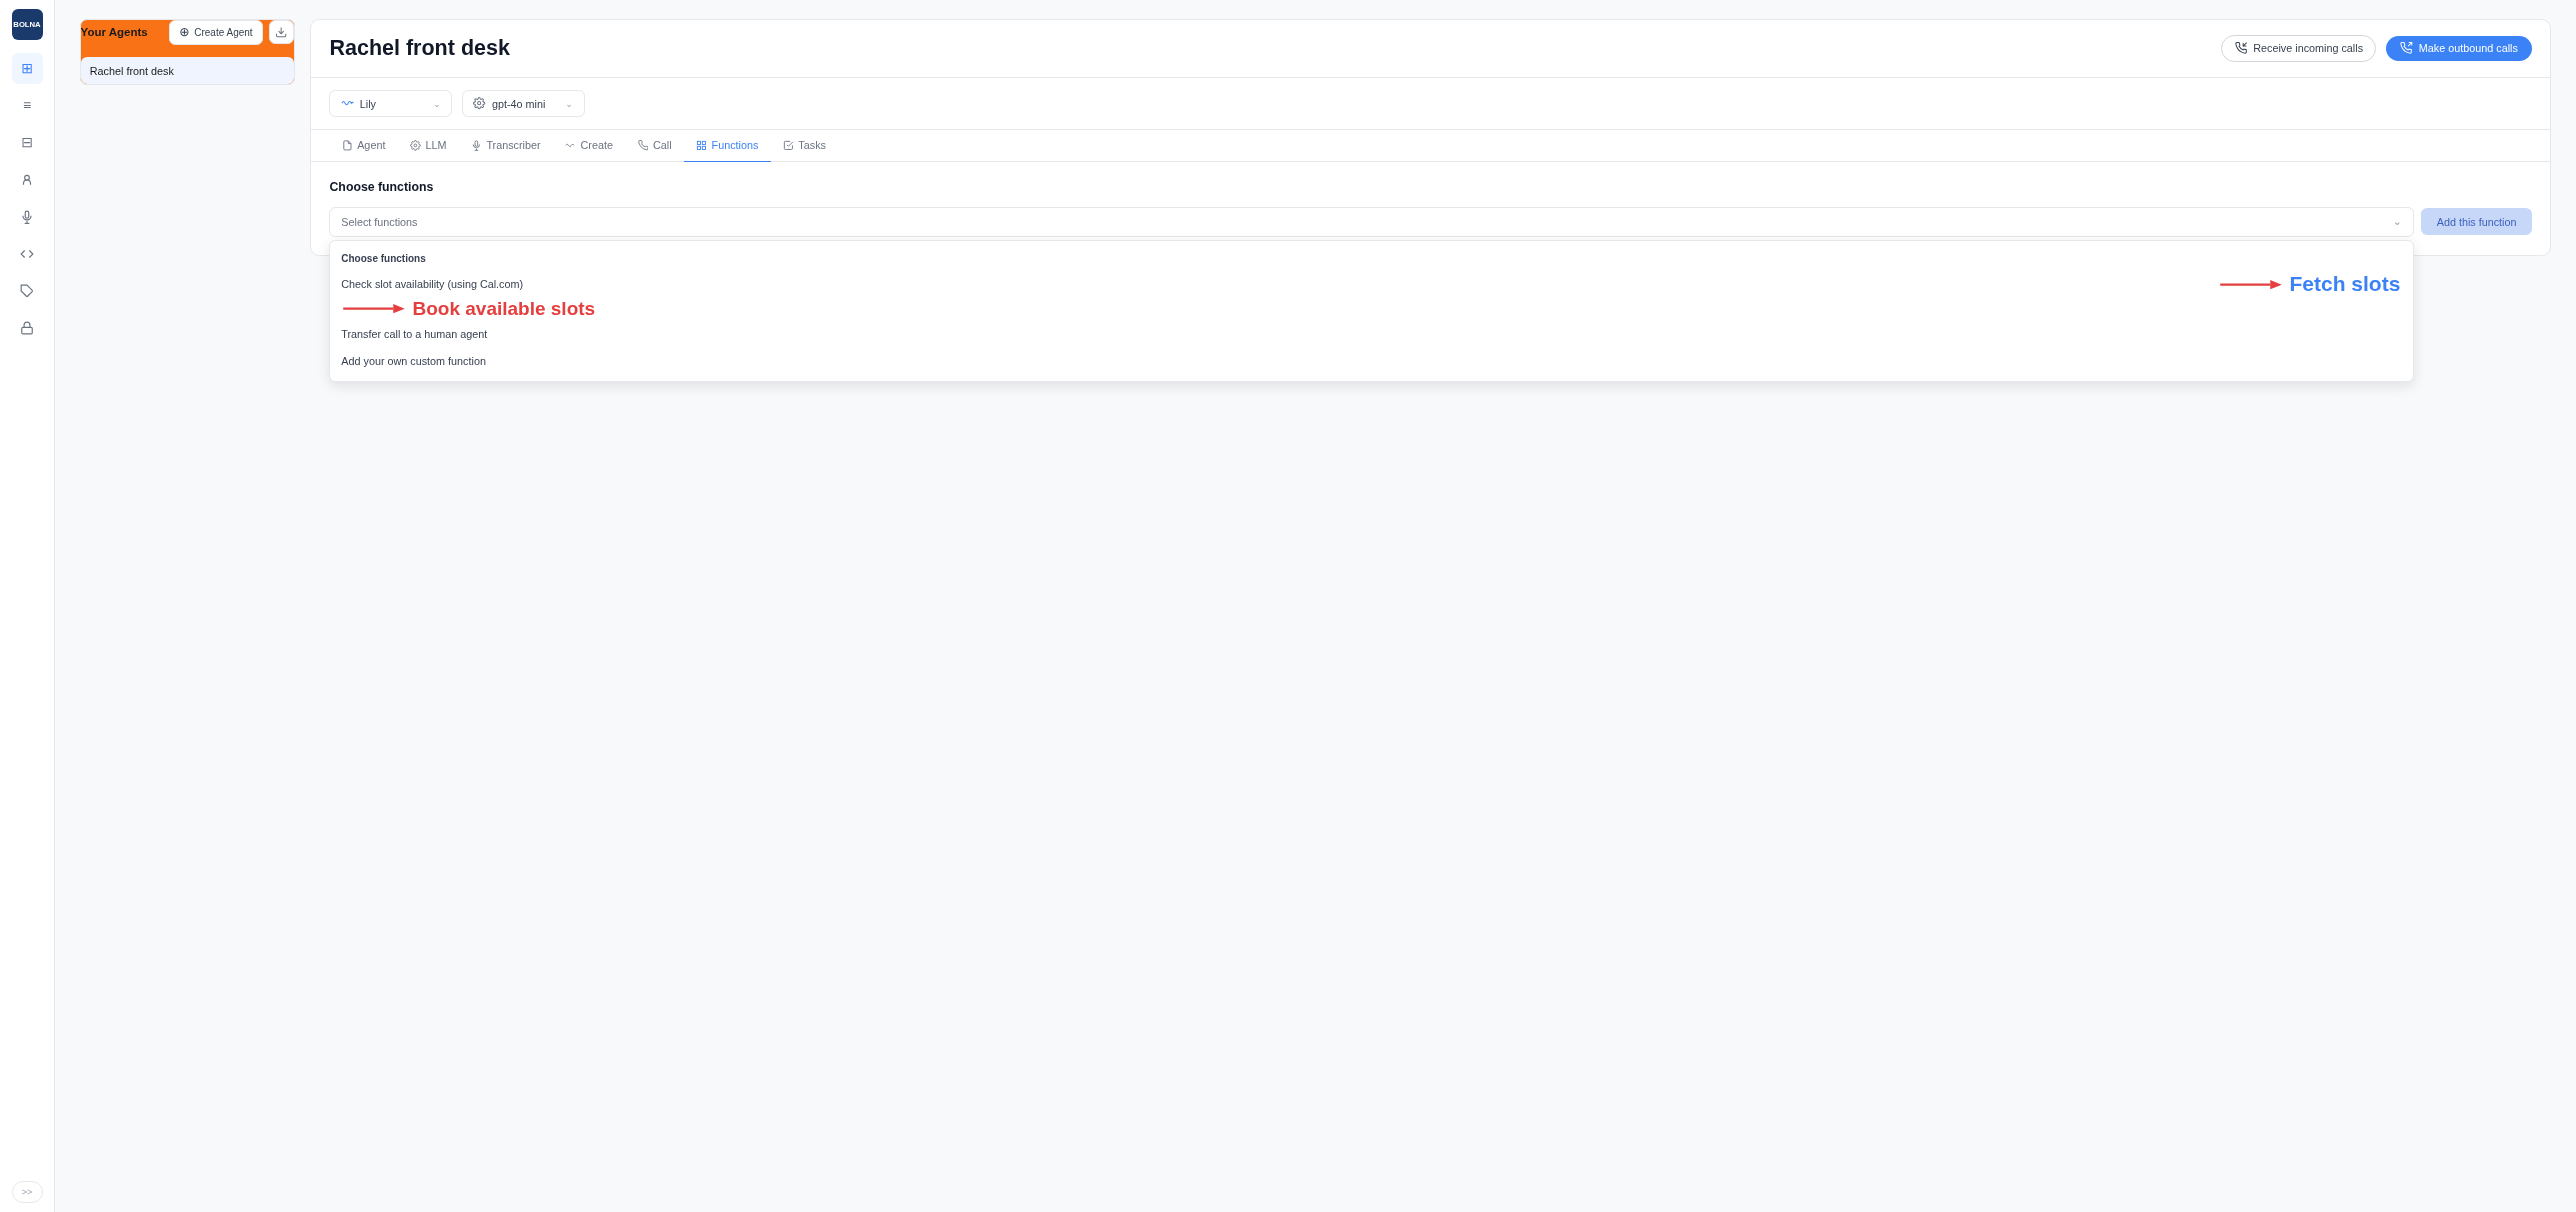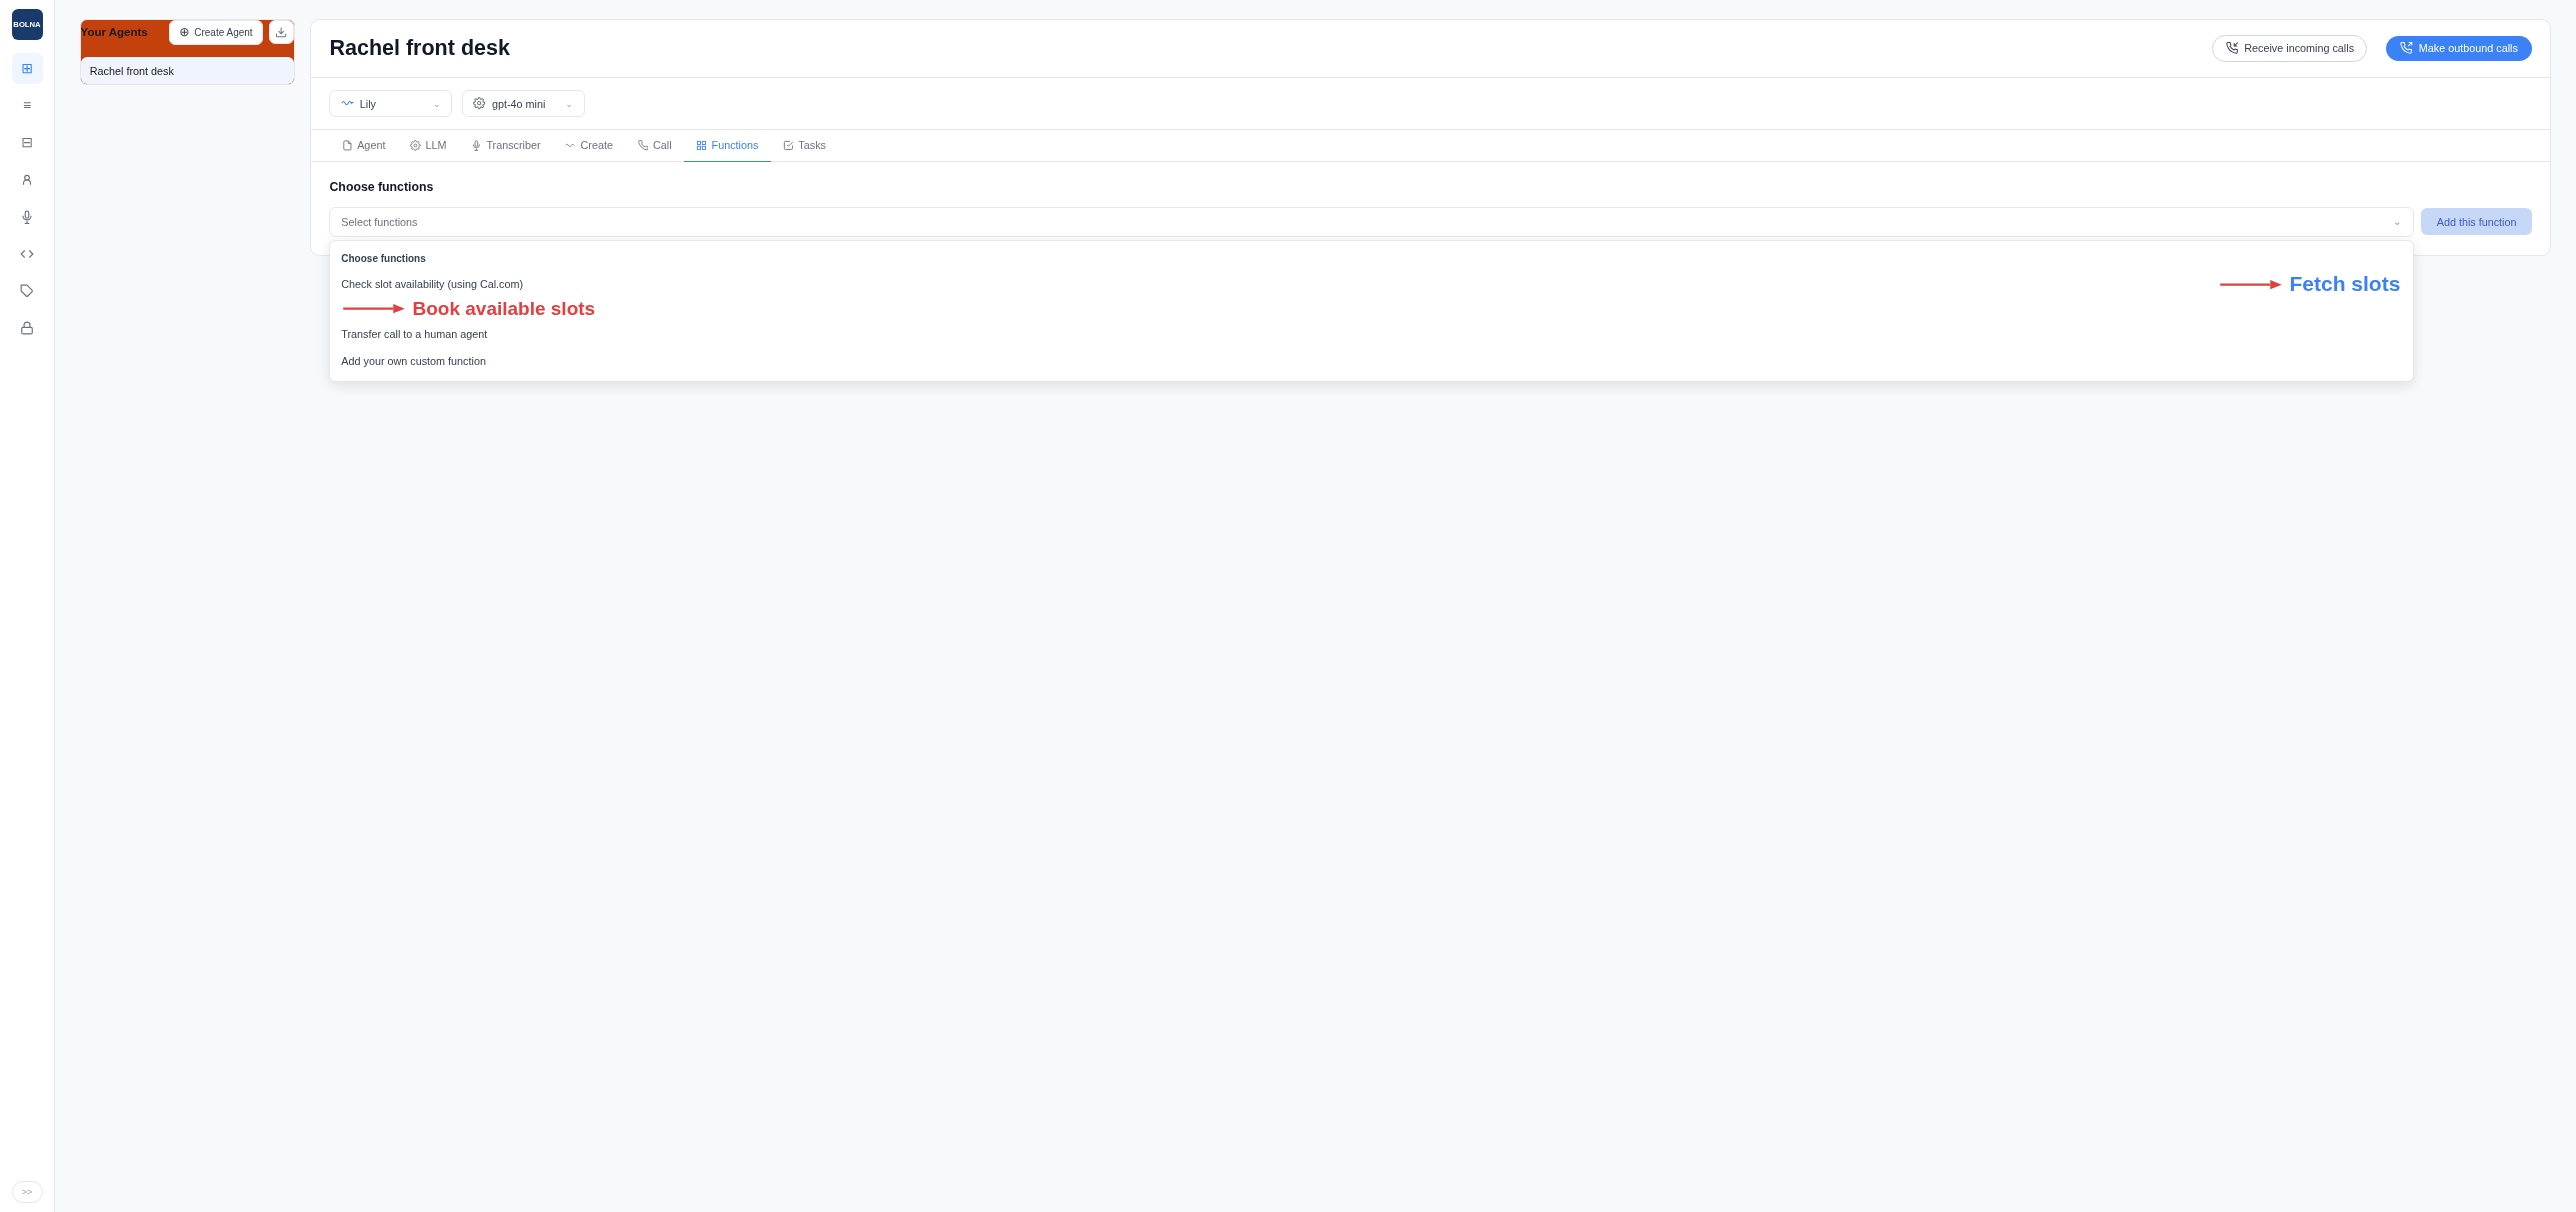--- a/index.html
+++ b/index.html
@@ -14,33 +14,33 @@
     .sidebar-icon { width: 31px; height: 31px; display: flex; align-items: center; justify-content: center; border-radius: 6.2px; cursor: pointer; color: #6b7280; font-size: 14px; }
     .sidebar-icon.active { background: #eff6ff; color: #3b82f6; }
     .sidebar-expand { margin-top: auto; width: 31px; height: 21.5px; display: flex; align-items: center; justify-content: center; border: 0.8px solid #e5e7eb; border-radius: 12.3px; cursor: pointer; color: #9ca3af; font-size: 9.2px; }
 
     
     .main-content { flex: 1; overflow-y: auto; padding: 18.5px 24.6px; }
     .page-title { font-size: 20px; font-weight: 700; margin-bottom: 15.4px; color: #111827; }
 
     
     .content-layout { display: flex; gap: 15.4px; }
-    .agents-panel { width: 215px; background: #c2410c; border: 0.8px solid #e5e7eb; border-radius: 7px; padding: 0; height: fit-content; }
+    .agents-panel { width: 215px; background: #f97316; border: 0.8px solid #e5e7eb; border-radius: 7px; padding: 0; height: fit-content; }
     .agents-panel-header { display: flex; align-items: center; justify-content: space-between; margin-bottom: 12.3px; }
     .agents-panel-actions { display: flex; gap: 6.2px; align-items: center; }
     .btn-create-agent { display: flex; align-items: center; gap: 4.6px; padding: 4.6px 9.2px; border: 0.8px solid #e5e7eb; border-radius: 6.2px; background: #fff; cursor: pointer; font-size: 10px; color: #374151; }
     .btn-download { width: 24.6px; height: 24.6px; display: flex; align-items: center; justify-content: center; border: 0.8px solid #e5e7eb; border-radius: 6.2px; background: #fff; cursor: pointer; color: #6b7280; }
     .agent-item { padding: 7.7px 9.2px; border-radius: 6.2px; cursor: pointer; font-size: 10.8px; font-weight: 500; }
     .agent-item.active { background: #f0f4ff; color: #1a1a1a; }
 
     
     .agent-setup-panel { flex: 1; background: #fff; border: 0.8px solid #e5e7eb; border-radius: 9.2px; }
     .agent-setup-header { padding: 15.4px 18.5px; border-bottom: 0.8px solid #e5e7eb; display: flex; align-items: center; justify-content: space-between; }
     .agent-name-title { font-size: 21.5px; font-weight: 700; color: #111827; }
-    .agent-header-actions { display: flex; gap: 19px; align-items: center; }
+    .agent-header-actions { display: flex; gap: 10px; align-items: center; }
     .btn-receive-calls { display: flex; align-items: center; gap: 6.2px; padding: 6.2px 12.3px; border: 0.8px solid #d1d5db; border-radius: 15.4px; background: #fff; cursor: pointer; font-size: 10.8px; color: #374151; }
     .btn-outbound-calls { display: flex; align-items: center; gap: 6.2px; padding: 6.2px 14px; border: none; border-radius: 15.4px; background: #3b82f6; cursor: pointer; font-size: 10.8px; color: #fff; font-weight: 500; }
 
     
     .agent-selectors { display: flex; gap: 9.2px; padding: 12.3px 18.5px; border-bottom: 0.8px solid #e5e7eb; }
     .selector-box { display: flex; align-items: center; gap: 6.2px; padding: 6.2px 10.8px; border: 0.8px solid #e5e7eb; border-radius: 6.2px; cursor: pointer; background: #fff; min-width: 123px; justify-content: space-between; }
     .selector-box-left { display: flex; align-items: center; gap: 6.2px; }
     .selector-label { font-size: 10.8px; color: #374151; }
     .selector-chevron { color: #9ca3af; font-size: 9.2px; }
 

